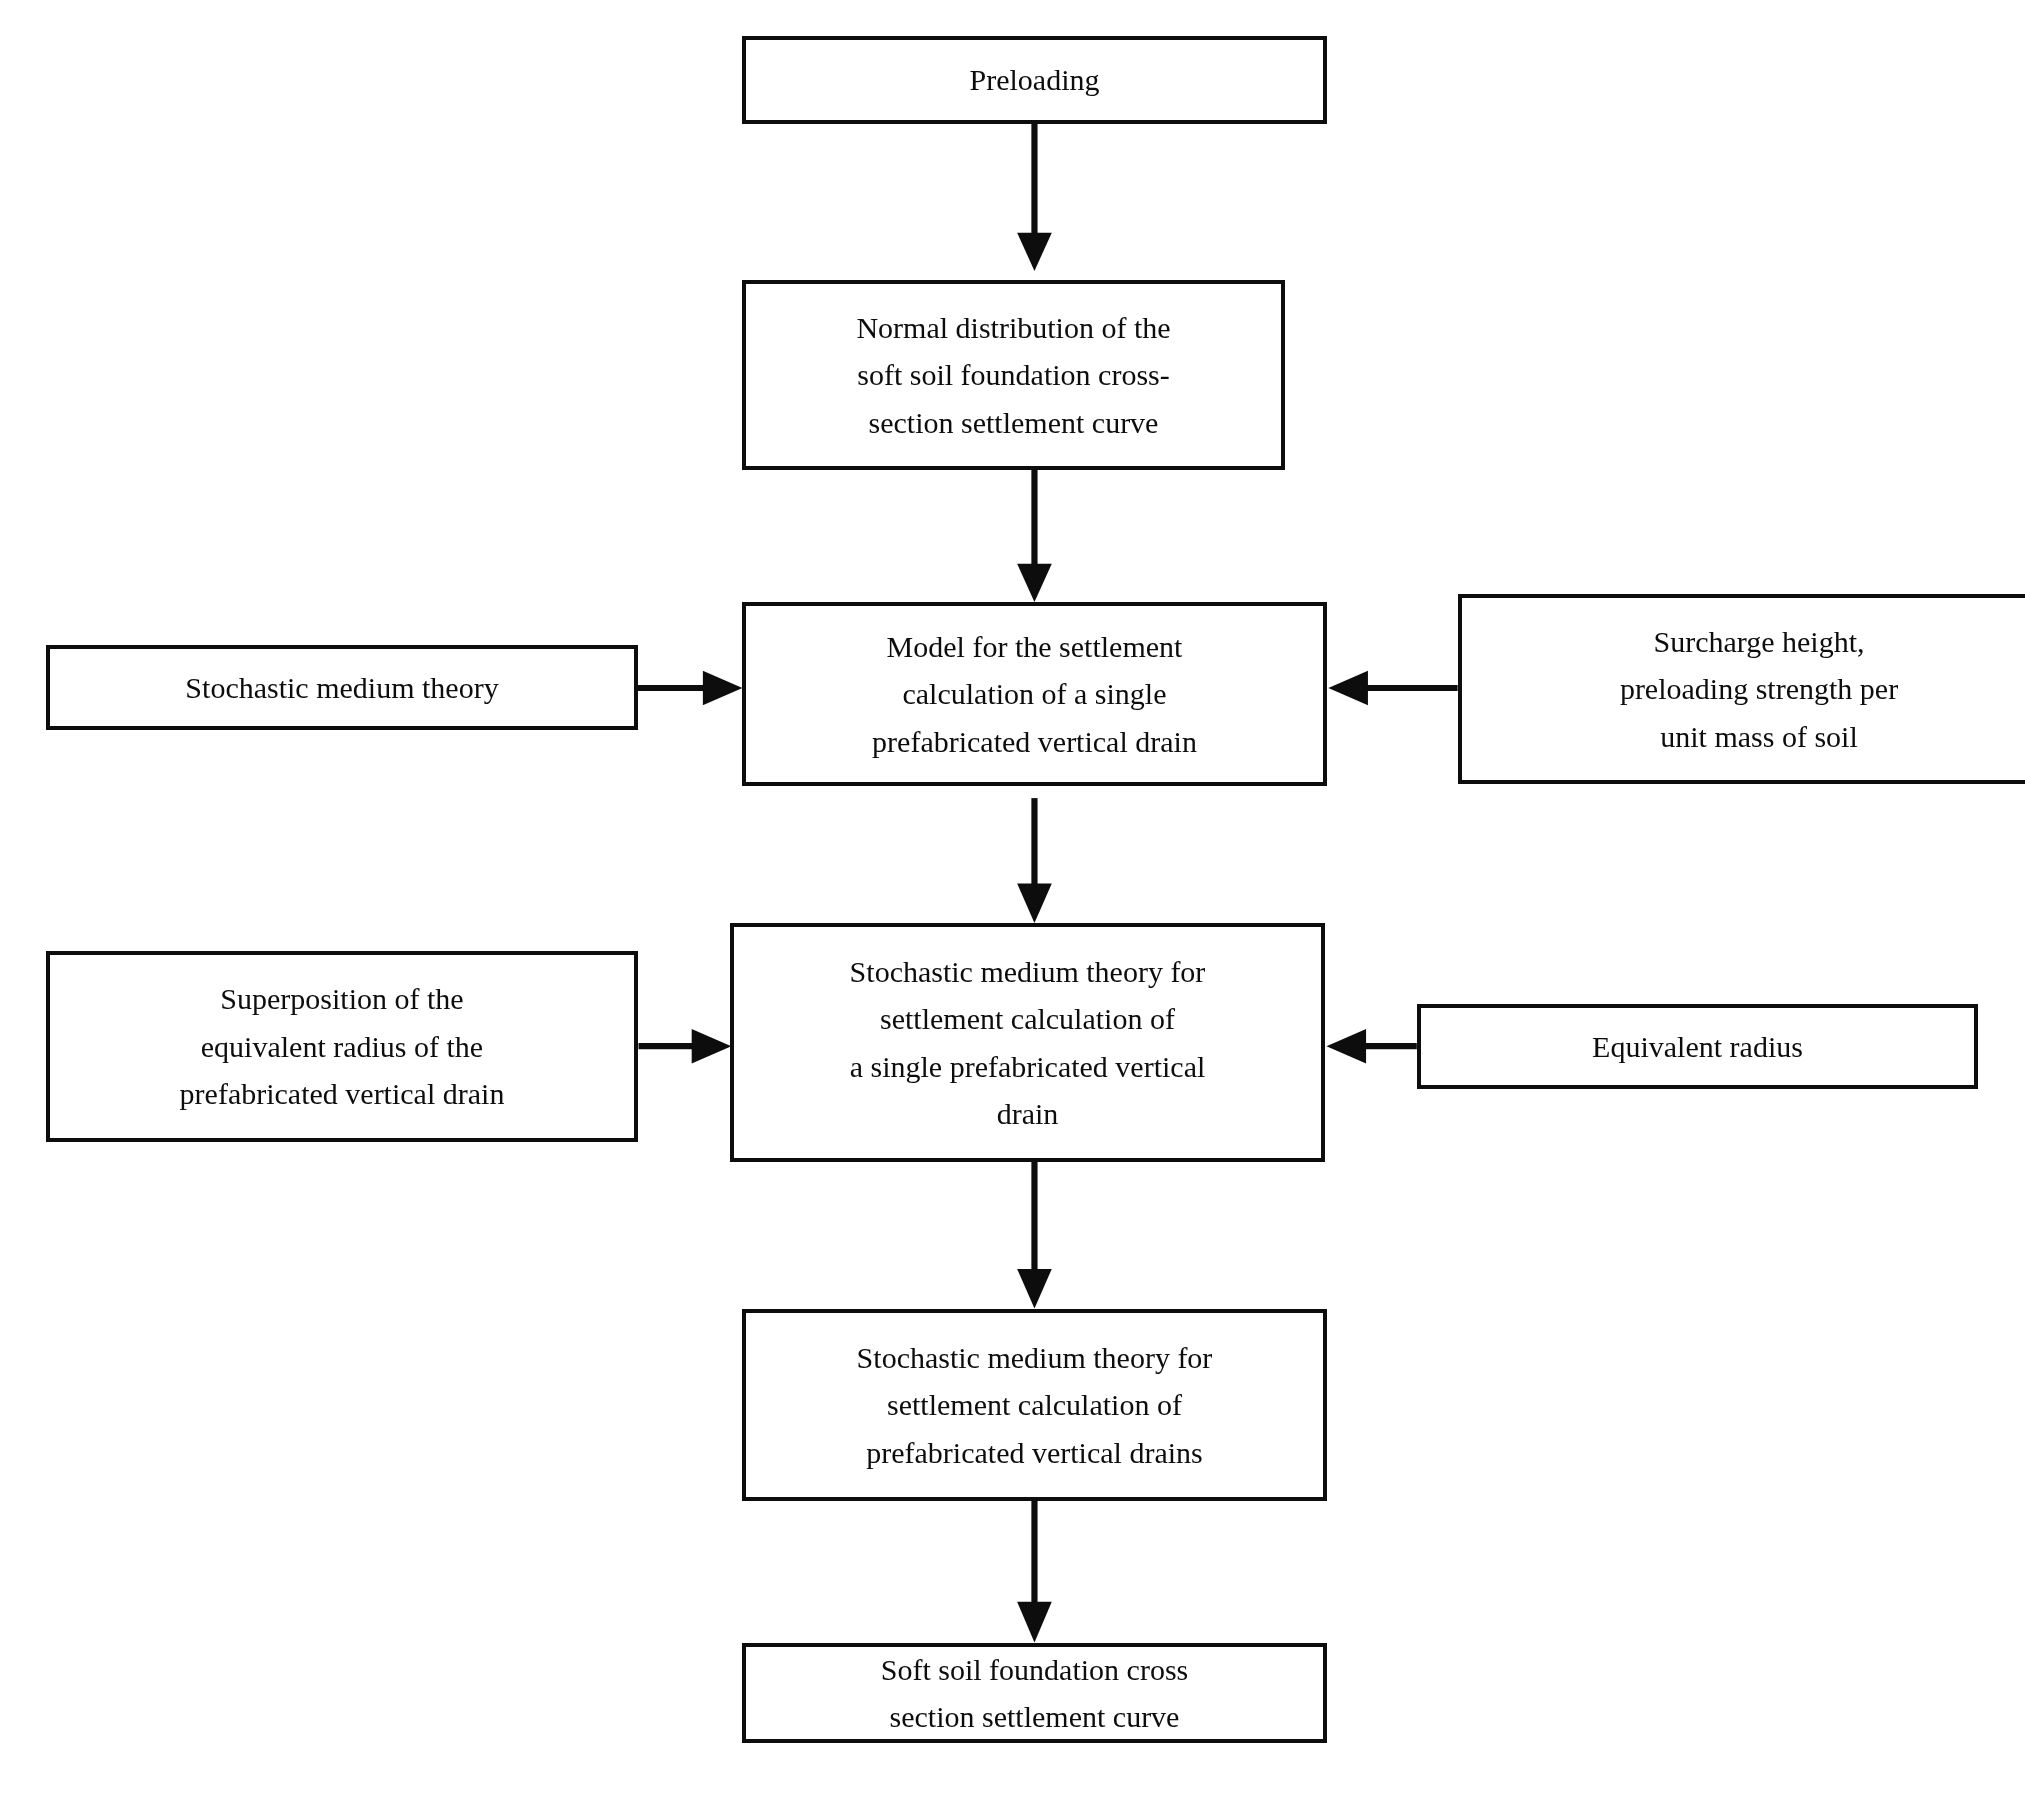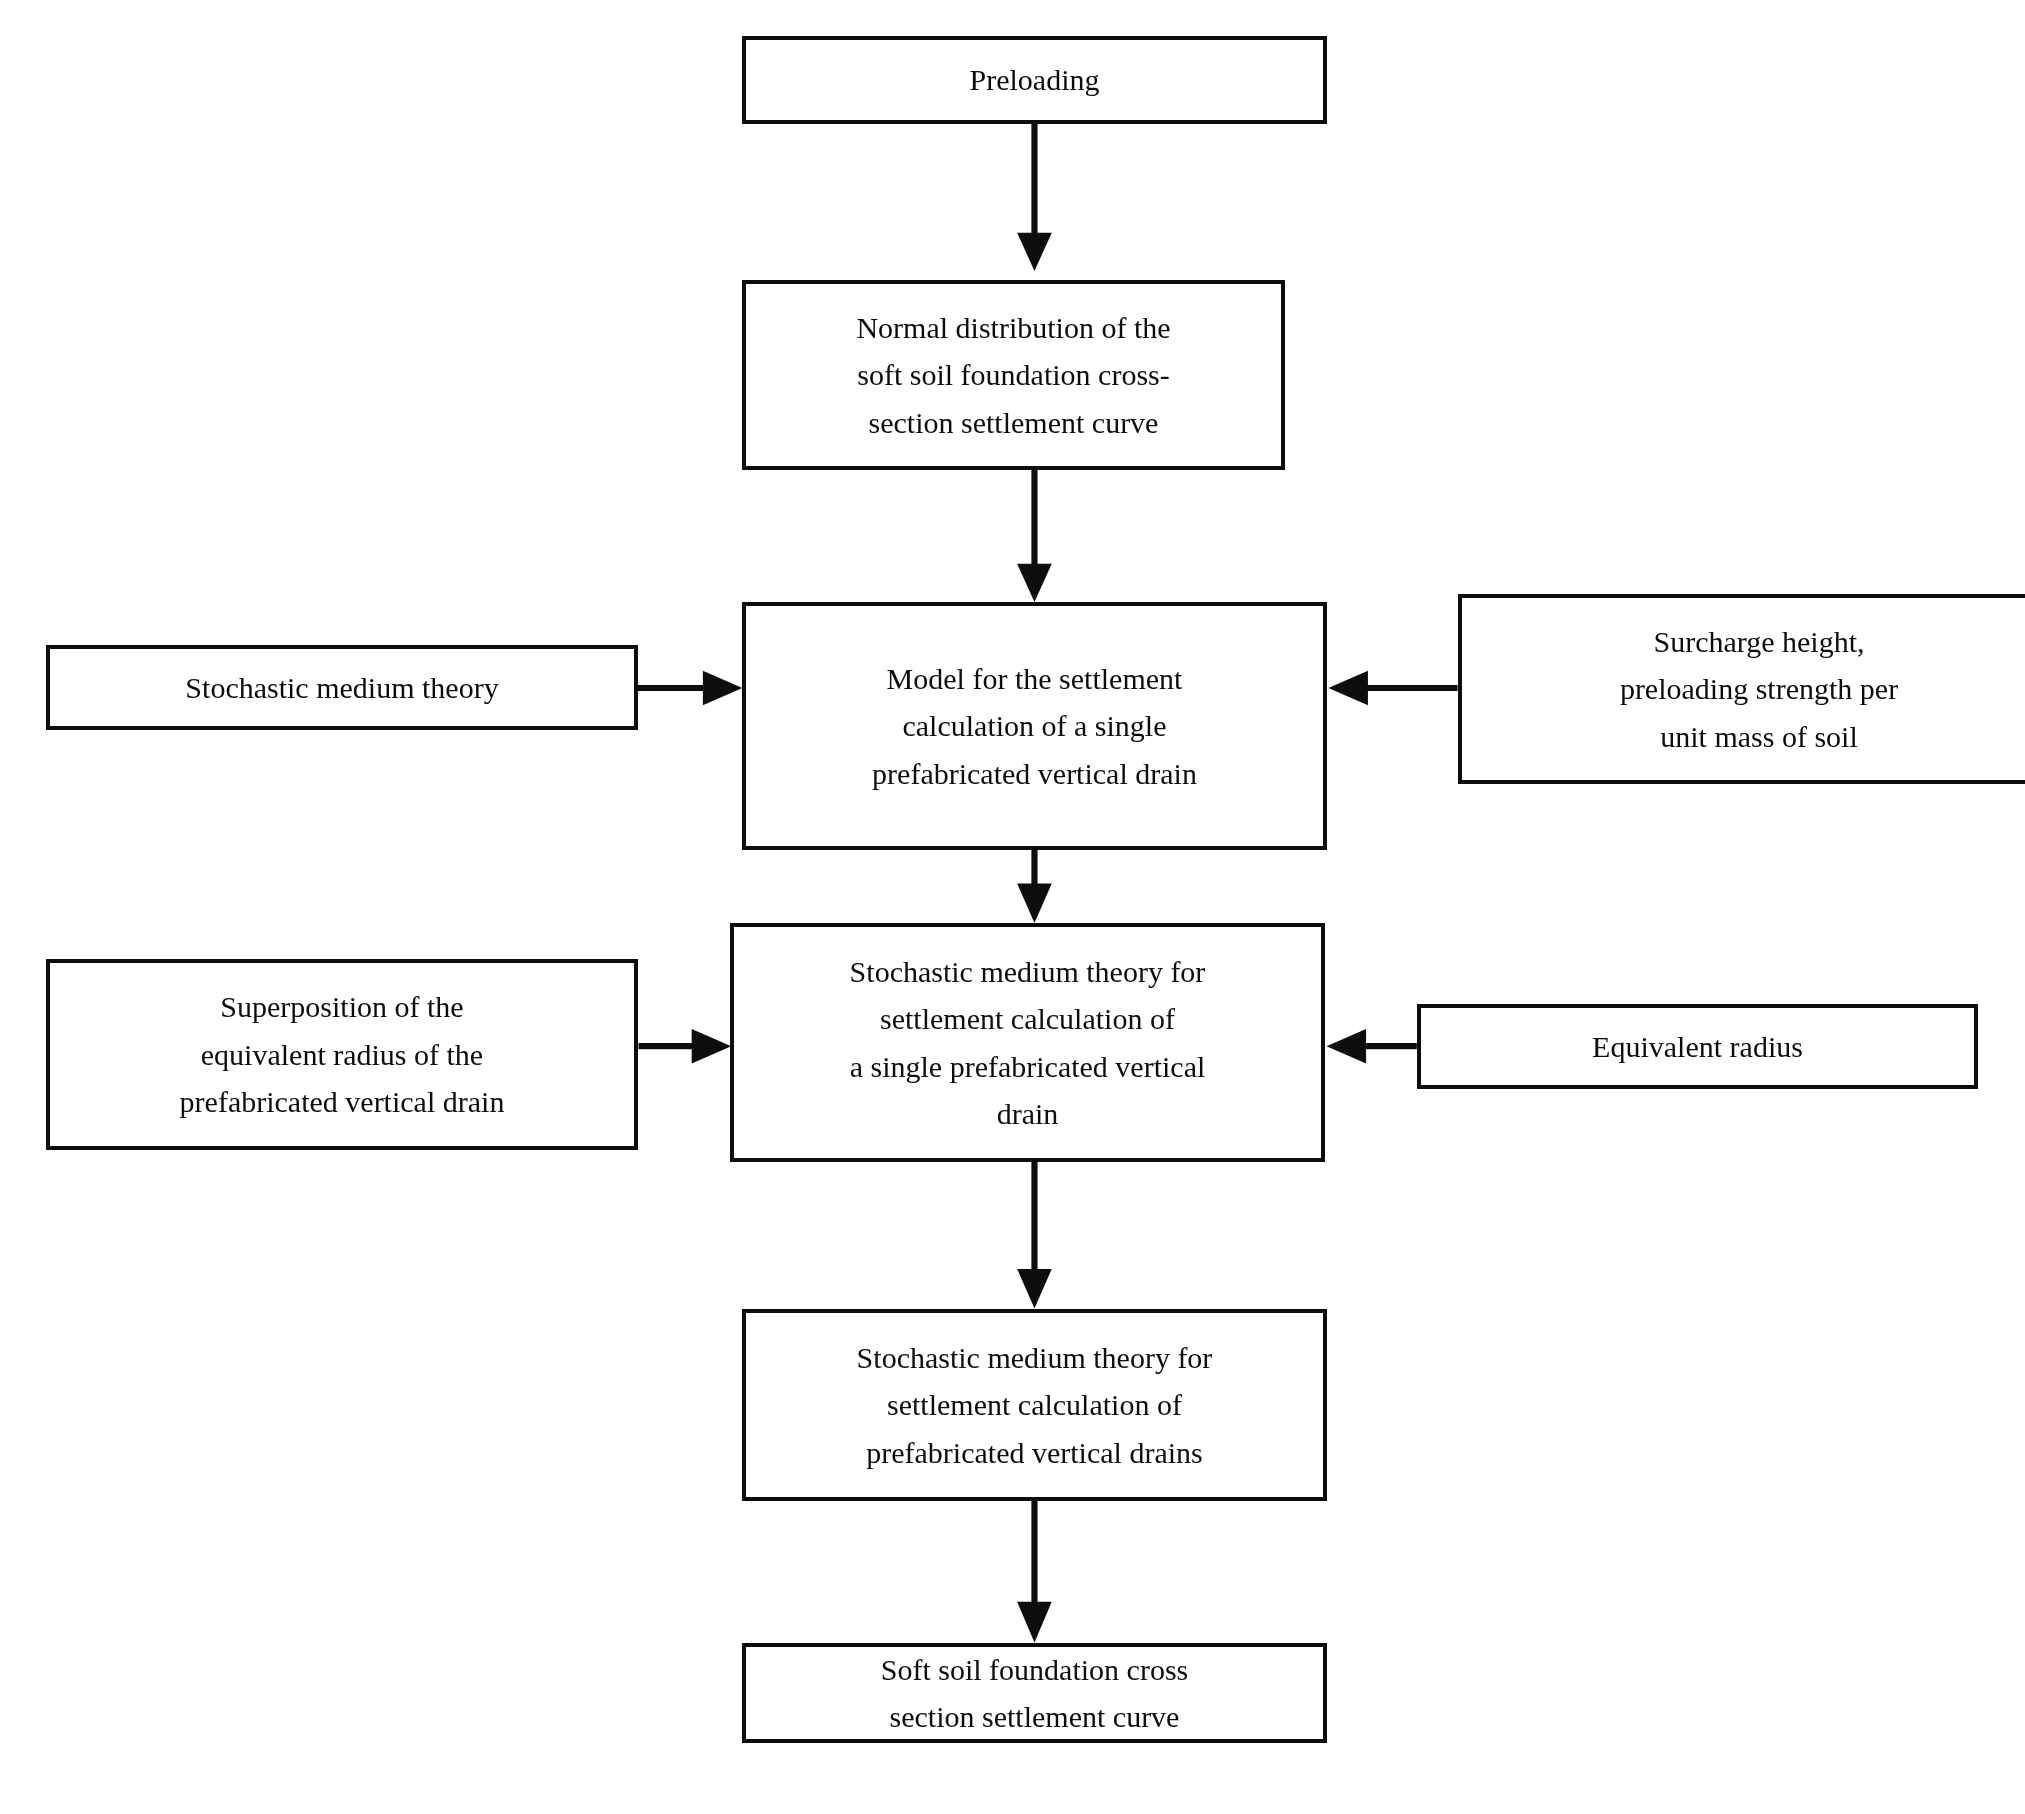--- a/index.html
+++ b/index.html
@@ -25,27 +25,27 @@
     justify-content: center;
     text-align: center;
     white-space: pre-line;
     font-size: 30px;
     line-height: 1.58;
     padding: 2.5px 11px;
   }
   
   .n-preloading      { left: 742px; top:   36px; width: 585px; height: 88px; }
   .n-normal          { left: 742px; top:  280px; width: 543px; height: 190px; }
-  .n-model           { left: 742px; top:  602px; width: 585px; height: 248px; }
+  .n-model           { left: 742px; top:  602px; width: 585px; height: 184px; }
   .n-single-stoch    { left: 730px; top: 923px; width: 595px; height: 239px; }
   .n-multi-stoch     { left: 742px; top: 1309px; width: 585px; height: 192px; }
   .n-curve           { left: 742px; top: 1643px; width: 585px; height: 100px; }
   
   .n-stoch-theory    { left:   46px; top: 645px; width: 592px; height: 85px; }
-  .n-superposition   { left:   46px; top: 951px; width: 592px; height: 191px; margin-top: 8px; }
+  .n-superposition   { left:   46px; top: 951px; width: 592px; height: 191px; }
   
   .n-surcharge       { left: 1458px; top:  594px; width: 602px; height: 190px; }
   .n-equiv-radius    { left: 1417px; top: 1004px; width: 561px; height: 85px; text-align: right; }
 
   #arrow-layer {
     position: absolute;
     left: 0; top: 0;
     width: 2025px;
     height: 1814px;
     pointer-events: none;

